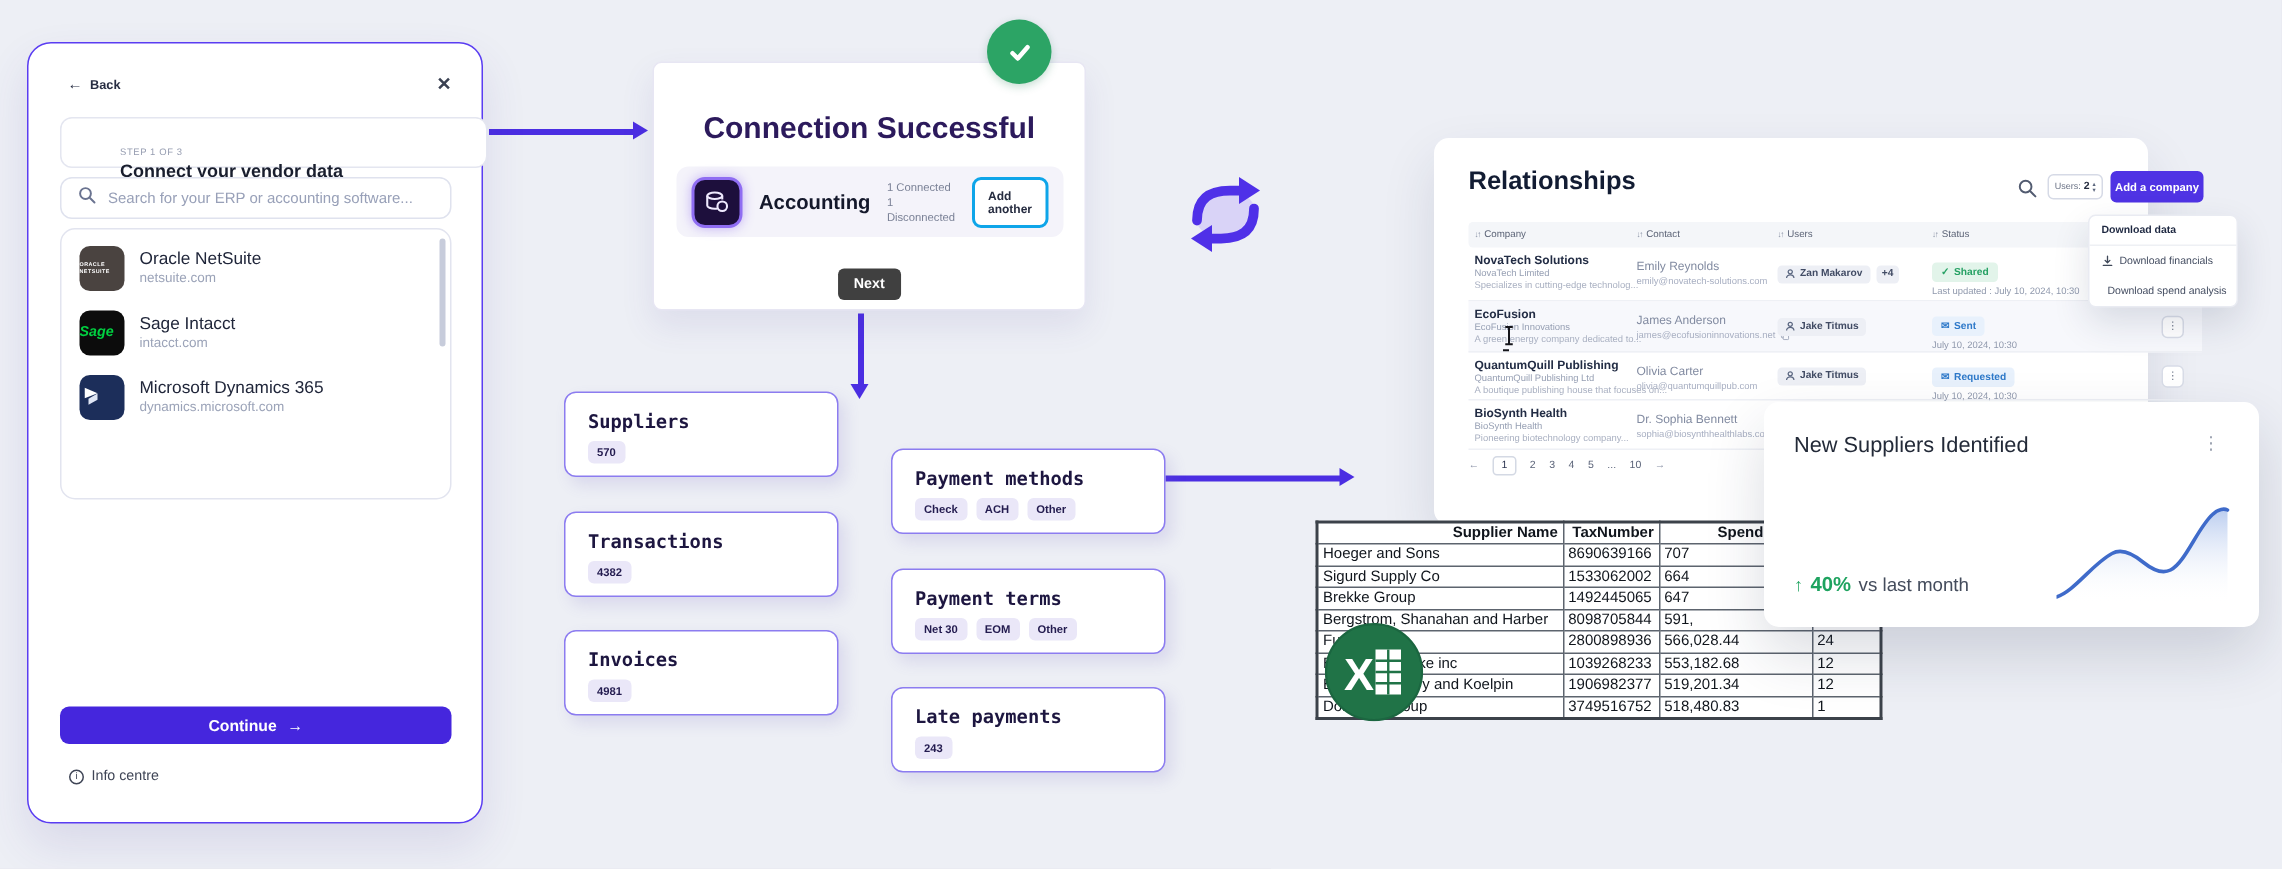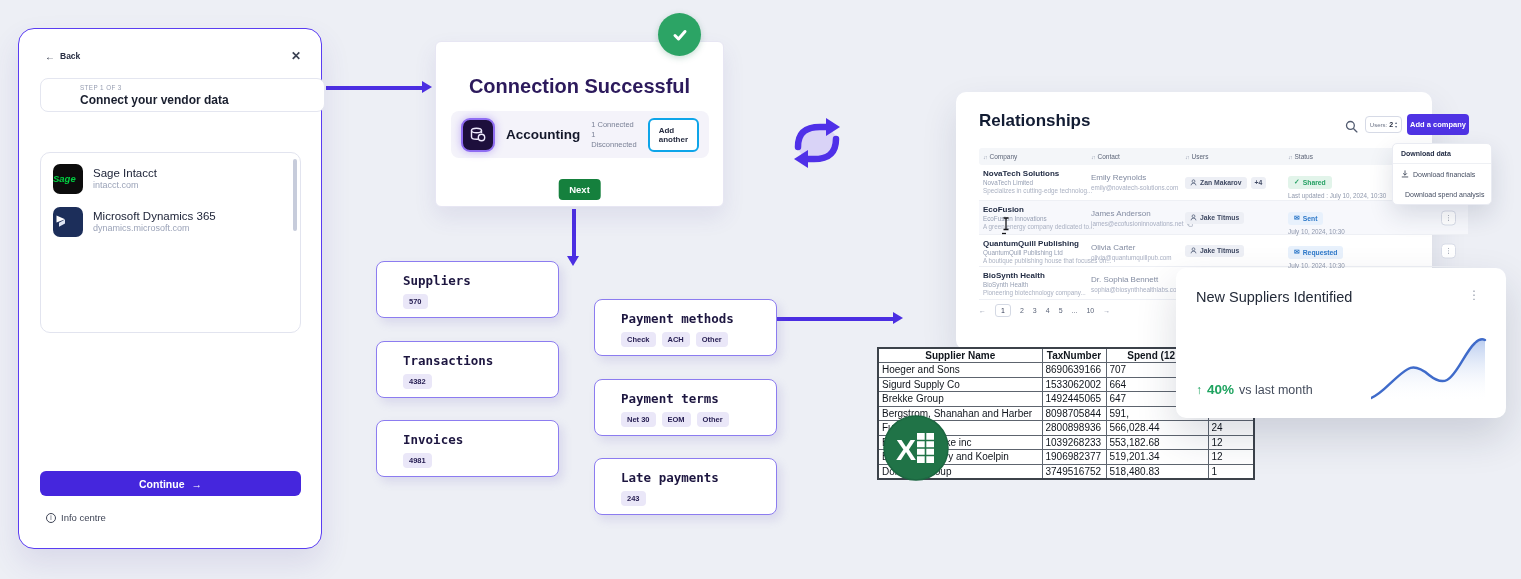--- a/index.html
+++ b/index.html
@@ -15,21 +15,21 @@
   #a2{left:572px;top:209px;height:48px}
   #a3{left:777px;top:317px;width:117px}
   #sync{position:absolute;left:786px;top:113px;z-index:1}
 
   
   #modal{position:absolute;left:18px;top:28px;width:304px;height:521px;background:#fff;border:1.5px solid #5a3df2;border-radius:16px;box-shadow:0 14px 30px rgba(70,60,160,.12);z-index:2}
   .m-head{position:absolute;left:26px;right:20px;top:20px;display:flex;justify-content:space-between;align-items:center}
   .m-back{display:flex;gap:5px;align-items:center;font-weight:bold;font-size:8.5px;color:#272d42;cursor:default}
   .m-back .ar{font-size:10px}
   .m-close{font-size:12px;color:#3a4152;font-weight:bold}
-  .m-step{position:absolute;left:21px;top:49px;width:285px;height:34px;border:1px solid #e4e6f0;border-radius:8px;padding:5px 0 0 39px;background:#fff}
+  .m-step{position:absolute;left:21px;top:49px;width:285px;height:34px;border:1px solid #e4e6f0;border-radius:8px;padding:19px 0 0 39px;background:#fff}
   .m-step .s1{font-size:6.3px;color:#959cb0;letter-spacing:.4px}
   .m-step .s2{font-size:12px;font-weight:bold;color:#191e2e;margin-top:2px}
   .m-search{position:absolute;left:21px;top:89px;width:261px;height:28px;border:1px solid #dfe2ee;border-radius:8px;display:flex;align-items:center;gap:8px;padding-left:11px;background:#fff}
   .m-search .ph{font-size:10px;color:#98a0b8}
   .m-list{position:absolute;left:21px;top:123px;width:261px;height:181px;border:1px solid #e2e4ef;border-radius:10px;padding-top:4px;background:#fff}
   .m-scroll{position:absolute;right:3px;top:6px;width:4px;height:72px;background:#c7ccdb;border-radius:2px}
   .erp{display:flex;align-items:center;gap:10px;height:43px;padding:0 12px}
   .elogo{width:30px;height:30px;border-radius:7px;display:flex;align-items:flex-start;justify-content:center;flex-direction:column;flex-shrink:0}
   .elogo.ns{background:#4a4340}
   .ns div{font-size:3.6px;color:#fff;font-weight:bold;letter-spacing:.3px;line-height:4.8px;text-align:center}
@@ -46,24 +46,24 @@
 
   
   #succ{position:absolute;left:435px;top:41px;width:289px;height:166px;background:#fff;border:1px solid #e7e6f3;border-radius:6px;box-shadow:0 10px 22px rgba(80,70,160,.10);z-index:2}
   .ok{position:absolute;left:222px;top:-29px;width:43px;height:43px;border-radius:50%;background:#2ca465;display:flex;align-items:center;justify-content:center;box-shadow:0 2px 6px rgba(30,120,80,.25)}
   .s-title{margin-top:33px;text-align:center;font-size:20px;font-weight:bold;color:#2c1a5c}
   .s-row{position:absolute;left:15px;top:69px;width:258px;height:47px;background:#f4f3fa;border-radius:8px;display:flex;align-items:center;gap:11px;padding:0 10px}
   .chip{width:34px;height:34px;border-radius:9px;background:#1d0f3c;border:2px solid #8f6df2;box-shadow:0 0 8px rgba(130,90,240,.45);display:flex;align-items:center;justify-content:center;flex-shrink:0}
   .s-name{font-size:13.5px;font-weight:bold;color:#14182b}
   .s-stats{font-size:7.5px;color:#7a8196;line-height:10px}
   .s-add{margin-left:auto;background:#fff;border:2px solid #0ea5e9;border-radius:6px;font-size:8px;font-weight:bold;color:#262c40;padding:6px 9px}
-  .s-next{position:absolute;left:50%;transform:translateX(-50%);top:137px;background:#15803d;color:#fff;font-weight:bold;font-size:9.5px;padding:5px 11px;border-radius:4px}
-
-  
-  .fbox{position:absolute;width:183px;height:57px;background:#fff;border:1px solid #8c7cf0;border-radius:8px;box-shadow:4px 5px 10px rgba(110,100,190,.16);padding:11px 0 0 26px;z-index:1}
+  .s-next{position:absolute;left:50%;transform:translateX(-50%);top:137px;background:#404040;color:#fff;font-weight:bold;font-size:9.5px;padding:5px 11px;border-radius:4px}
+
+  
+  .fbox{position:absolute;width:183px;height:57px;background:#fff;border:1px solid #8c7cf0;border-radius:8px;box-shadow:4px 5px 10px rgba(110,100,190,.16);padding:11px 0 0 15px;z-index:1}
   .ft{font-family:"DejaVu Sans Mono",monospace;font-weight:bold;font-size:12.5px;color:#1d1640}
   .fb{display:flex;gap:6px;margin-top:6px}
   .bdg{background:#eae7f8;color:#241c50;font-size:7.5px;font-weight:bold;padding:3px 6px;border-radius:4px}
   #f0{left:376px;top:261px} #f1{left:376px;top:341px} #f2{left:376px;top:420px}
   #f3{left:594px;top:299px} #f4{left:594px;top:379px} #f5{left:594px;top:458px}
 
   
   #rel{position:absolute;left:956px;top:92px;width:476px;height:258px;background:#fff;border-radius:10px;box-shadow:0 16px 36px rgba(30,40,80,.12);z-index:2}
   .r-title{position:absolute;left:23px;top:19px;font-size:17px;font-weight:bold;color:#121c33}
   .r-search{position:absolute;left:389px;top:27px}
@@ -99,21 +99,21 @@
   .r-pag{position:absolute;left:23px;top:212px;display:flex;align-items:center;gap:9px;font-size:7px;color:#5a6378}
   .pg.active{border:1px solid #d4d9e4;border-radius:3px;padding:2px 5px;color:#2c3550}
   .pga{color:#8a92a6}
   .r-menu{position:absolute;left:436px;top:51px;width:100px;background:#fff;border:1px solid #e9ebf2;border-radius:5px;box-shadow:0 10px 24px rgba(30,40,80,.14);z-index:5}
   .r-menu .mh{font-size:7px;font-weight:bold;color:#1d2740;padding:6px 8px;border-bottom:1px solid #eef0f4}
   .mi{display:flex;gap:4px;align-items:center;padding:6px 8px;font-size:7px;color:#434c60;white-space:nowrap}
 
   
   #sheet{position:absolute;left:877px;top:347px;border-collapse:collapse;background:#fff;font-size:10px;color:#10151c;table-layout:fixed;z-index:3;border:2px solid #3c424a}
   #sheet td,#sheet th{border:1px solid #5d646e;height:14.5px;padding:0 3px;overflow:hidden;white-space:nowrap}
-  #sheet th{font-weight:bold;text-align:center}
+  #sheet th{font-weight:bold;text-align:right}
   #sheet .num{text-align:left}
   #sheet .cut{text-align:left}
   .nmgap{margin-left:54px}
   #xl{position:absolute;left:883px;top:415px;z-index:4}
 
   
   #kpi{position:absolute;left:1176px;top:268px;width:330px;height:150px;background:#fff;border-radius:10px;box-shadow:0 18px 40px rgba(25,35,70,.16);z-index:7}
   .k-title{position:absolute;left:20px;top:21px;font-size:14.5px;color:#232a38}
   .k-kebab{position:absolute;right:26px;top:20px;font-size:12px;color:#99a0ae}
   .k-val{position:absolute;left:19px;top:54px;font-size:37px;font-weight:bold;color:#171d29;letter-spacing:-.5px}
@@ -148,21 +148,40 @@
       <div class="m-back">
         <span class="ar">←</span>
         <span>Back</span>
       </div>
       <div class="m-close">✕</div>
     </div>
     <div class="m-step">
       <div class="s1">STEP 1 OF 3</div>
       <div class="s2">Connect your vendor data</div>
     </div>
+    <div class="m-search">
+      <span>
+        <svg width="12" height="12" viewBox="0 0 12 12">
+            <circle cx="5" cy="5" r="3.6" fill="none" stroke="#6a7390" stroke-width="1.3"></circle>
+            <path d="M8 8 L11 11" stroke="#6a7390" stroke-width="1.3" stroke-linecap="round"></path>
+          </svg>
+      </span>
+      <span class="ph">Search for your ERP or accounting software...</span>
+    </div>
     <div class="m-list">
+      <div class="erp">
+        <div class="elogo ns">
+          <div>ORACLE</div>
+          <div>NETSUITE</div>
+        </div>
+        <div>
+          <div class="ename">Oracle NetSuite</div>
+          <div class="edom">netsuite.com</div>
+        </div>
+      </div>
       <div class="erp">
         <div class="elogo sg">
             <span>Sage</span>
           </div>
         <div>
           <div class="ename">Sage Intacct</div>
           <div class="edom">intacct.com</div>
         </div>
       </div>
       <div class="erp">

